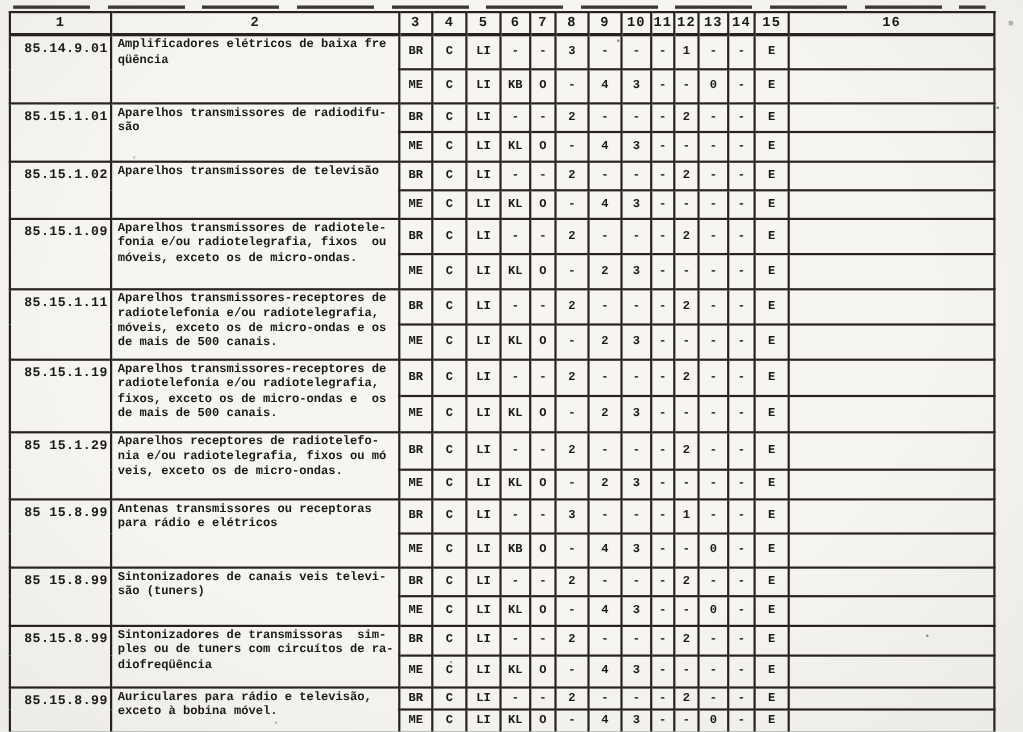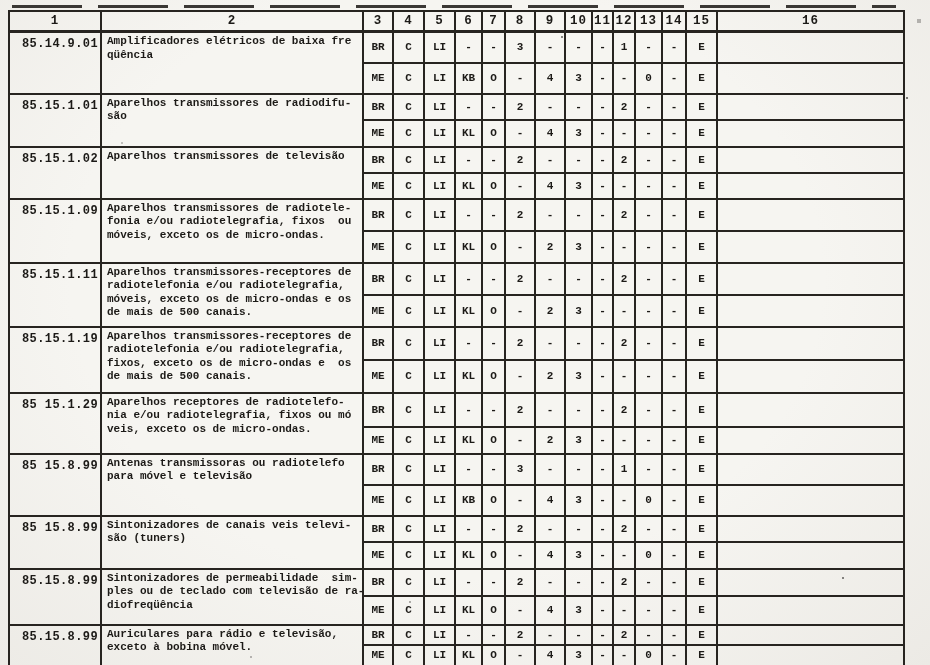--- a/index.html
+++ b/index.html
@@ -387,22 +387,22 @@
           <td class="val-cell">-</td>
           <td class="val-cell">-</td>
           <td class="val-cell">-</td>
           <td class="val-cell">-</td>
           <td class="val-cell">E</td>
           <td class="val-cell"></td>
         </tr>
         <tr style="height: 31px;">
           <td class="code-cell" rowspan="2">85 15.8.99</td>
           <td class="desc-cell" rowspan="2">
-            <div class="desc-line">Antenas transmissoras ou radiotelefo</div>
-            <div class="desc-line">para móvel e televisão</div>
+            <div class="desc-line">Antenas transmissores ou receptoras</div>
+            <div class="desc-line">para rádio e elétricos</div>
           </td>
           <td class="val-cell">BR</td>
           <td class="val-cell">C</td>
           <td class="val-cell">LI</td>
           <td class="val-cell">-</td>
           <td class="val-cell">-</td>
           <td class="val-cell">3</td>
           <td class="val-cell">-</td>
           <td class="val-cell">-</td>
           <td class="val-cell">-</td>
@@ -461,22 +461,22 @@
           <td class="val-cell">-</td>
           <td class="val-cell">-</td>
           <td class="val-cell">0</td>
           <td class="val-cell">-</td>
           <td class="val-cell">E</td>
           <td class="val-cell"></td>
         </tr>
         <tr style="height: 27px;">
           <td class="code-cell" rowspan="2">85.15.8.99</td>
           <td class="desc-cell" rowspan="2">
-            <div class="desc-line">Sintonizadores de permeabilidade  sim-</div>
-            <div class="desc-line">ples ou de teclado com televisão de ra-</div>
+            <div class="desc-line">Sintonizadores de transmissoras  sim-</div>
+            <div class="desc-line">ples ou de tuners com circuítos de ra-</div>
             <div class="desc-line">diofreqüência</div>
           </td>
           <td class="val-cell">BR</td>
           <td class="val-cell">C</td>
           <td class="val-cell">LI</td>
           <td class="val-cell">-</td>
           <td class="val-cell">-</td>
           <td class="val-cell">2</td>
           <td class="val-cell">-</td>
           <td class="val-cell">-</td>

